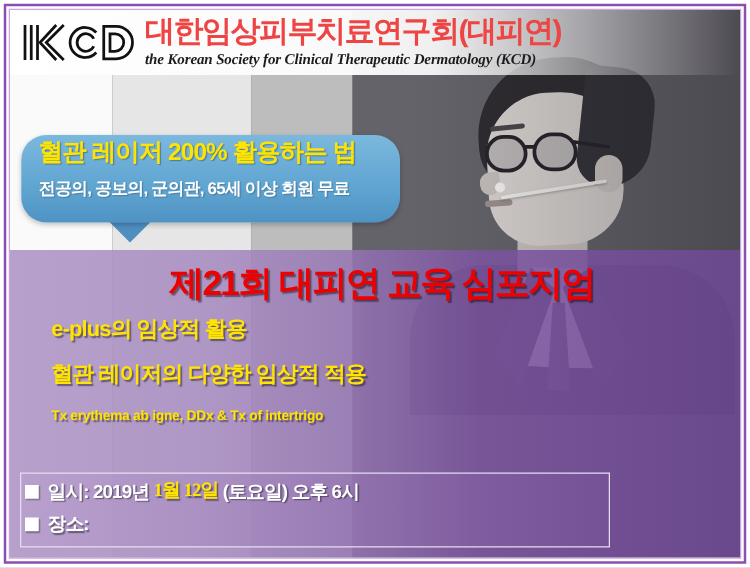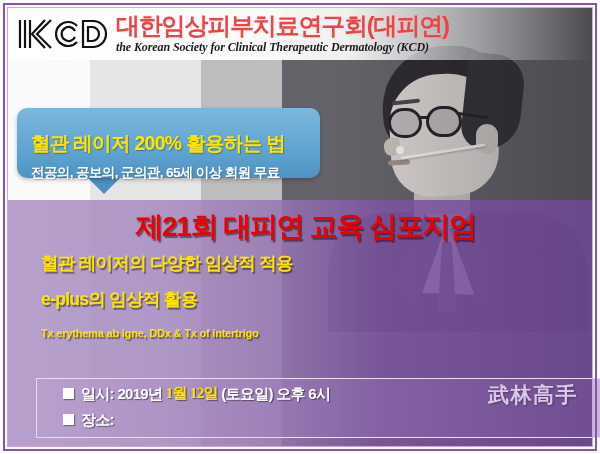--- a/index.html
+++ b/index.html
@@ -150,24 +150,24 @@
   .org-en{
     font-family:"Liberation Serif", serif;
     font-size:12px; font-weight:bold; font-style:italic; color:#1b1b1b;
     letter-spacing:-.1px; white-space:nowrap; margin-top:1px;
   }
 
   
   .callout{
     position:absolute; left:17px; top:108px; width:303px; height:70px;
     z-index:20;
-    border-radius:10px;
+    border-radius:20px;
     background:linear-gradient(180deg,#7cb8dd 0%, #63a7d3 52%, #4f93c4 100%);
     box-shadow:0 2px 4px rgba(0,0,0,.22);
-    padding:22px 10px 0 14px;
+    padding:0 10px 0 14px;
   }
   .callout-tail{
     position:absolute; left:86px; top:176px; width:0; height:0; z-index:19;
     border-left:18px solid transparent;
     border-right:18px solid transparent;
     border-top:18px solid #4f8fc0;
   }
   .callout-line1{
     font-size:19.5px; font-weight:bold; color:#ffe400; letter-spacing:-.7px;
     text-shadow:1px 1px 1px rgba(0,0,0,.30);
@@ -206,26 +206,25 @@
     font-size:17.5px; font-weight:bold; color:#ffe400;
     letter-spacing:-.7px; line-height:1.0;
     margin-bottom:19px;
     text-shadow:1.5px 1.5px 1px rgba(0,0,0,.45);
     white-space:nowrap;
   }
   .topic.en{ font-size:11px; letter-spacing:-.2px; }
 
   
   .details{
-    position:absolute; left:16px; top:378px; width:565px; height:60px;
+    position:absolute; left:16px; top:378px; width:472px; height:60px;
     z-index:30;
     border:1.5px solid #e8dcf2;
     background:linear-gradient(90deg, rgba(185,160,206,.55) 0%, rgba(150,116,180,.45) 55%, rgba(122,85,156,.42) 100%);
-    padding:7px 0 0 26px;
-    margin-left:20px;
+    padding:7px 0 0 3px;
   }
   .detail-row{
     font-size:15px; font-weight:bold; color:#ffffff;
     letter-spacing:-.7px; line-height:1.0; margin-bottom:11px;
     text-shadow:1.2px 1.2px 1px rgba(0,0,0,.45);
     white-space:nowrap;
     display:flex; align-items:center;
   }
   .bullet{
     display:inline-block; width:11px; height:11px;
@@ -311,22 +310,22 @@
   <div class="callout">
     <div class="callout-line1">혈관 레이저 200% 활용하는 법</div>
     <div class="callout-line2">전공의, 공보의, 군의관, 65세 이상 회원 무료</div>
   </div>
 
   <div class="panel">
     <div class="panel-wash"></div>
     <div class="panel-inner">
       <div class="sym-title">제21회 대피연 교육 심포지엄</div>
       <div class="topics">
+        <div class="topic">e-plus의 임상적 활용</div>
         <div class="topic">혈관 레이저의 다양한 임상적 적용</div>
-        <div class="topic">e-plus의 임상적 활용</div>
         <div class="topic en">Tx erythema ab igne, DDx &amp; Tx of intertrigo</div>
       </div>
     </div>
   </div>
 
   <div class="details">
     <div class="detail-row">
       <span class="bullet"></span>
       <span>일시:</span>
       <span>&nbsp;</span>
@@ -337,18 +336,17 @@
       <span>(토요일) 오후 6시</span>
     </div>
     <div class="detail-row">
       <span class="bullet"></span>
       <span>장소:</span>
       <span>&nbsp;</span>
     </div>
   </div>
 
   <div class="watermark">
-    <div class="wm-cn">武林高手</div>
   </div>
 
   <div class="frame-inner"></div>
   <div class="frame-outer"></div>
 </div>
 
 </body></html>

